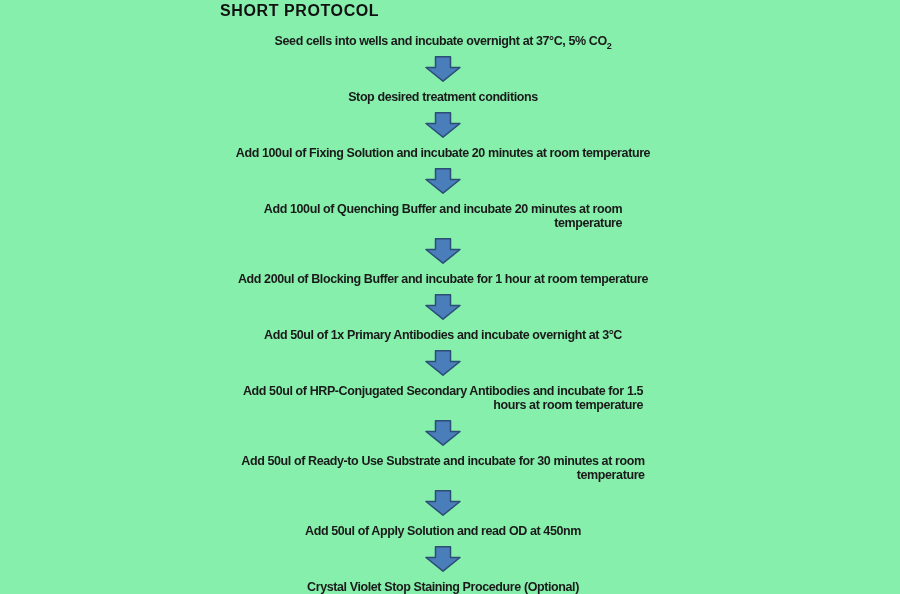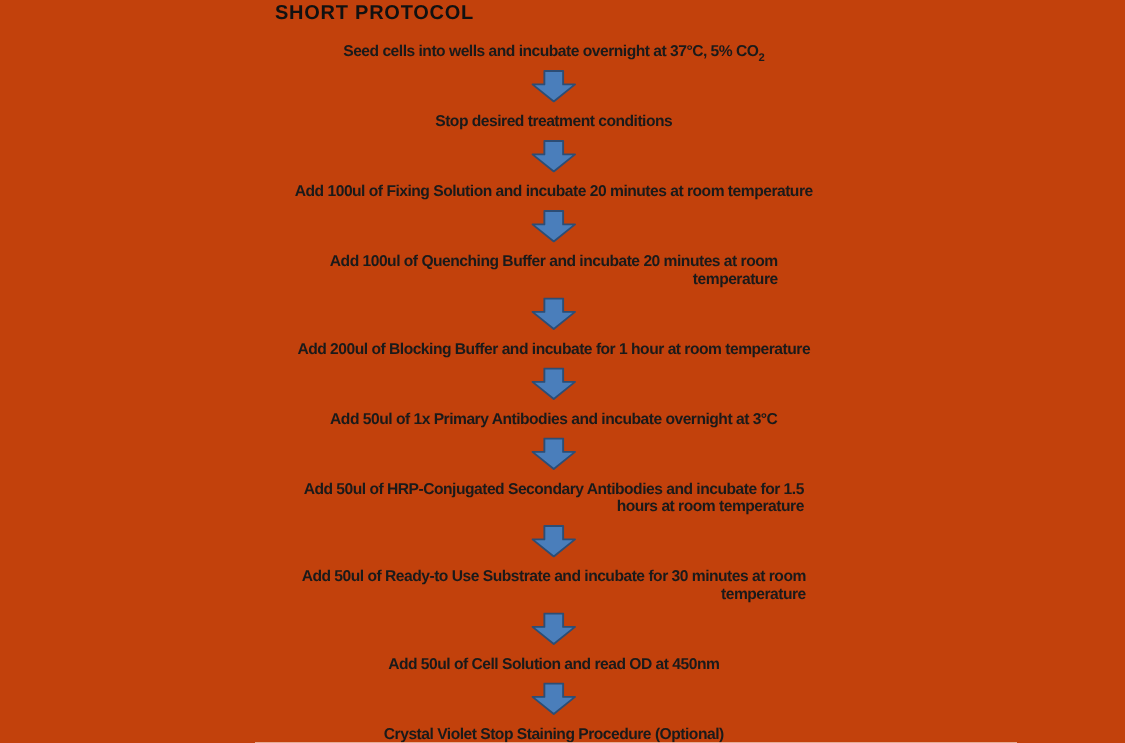--- a/index.html
+++ b/index.html
@@ -4,21 +4,21 @@
 <style>
   html, body {
     margin: 0;
     padding: 0;
     background: #ffffff;
   }
   #canvas {
     position: relative;
     width: 900px;
     height: 594px;
-    background: #c2410c;
+    background: #86efac;
     overflow: hidden;
     font-family: "Liberation Sans", sans-serif;
   }
   .doc-title {
     position: absolute;
     left: 220px;
     top: 1px;
     margin: 0;
     font-size: 16px;
     line-height: 20px;
@@ -88,19 +88,19 @@
     <polygon points="10.5,0.8 25.5,0.8 25.5,11.5 35,11.5 18,25.2 1,11.5 10.5,11.5" fill="#4A7EBB" stroke="#2C4D75" stroke-width="1.5" stroke-linejoin="round"></polygon>
   </svg>
       <div class="step-text">Add 50ul of HRP-Conjugated Secondary Antibodies and incubate for 1.5<br>hours at room temperature</div>
       <svg class="flow-arrow" width="36" height="26" viewBox="0 0 36 26" xmlns="http://www.w3.org/2000/svg">
     <polygon points="10.5,0.8 25.5,0.8 25.5,11.5 35,11.5 18,25.2 1,11.5 10.5,11.5" fill="#4A7EBB" stroke="#2C4D75" stroke-width="1.5" stroke-linejoin="round"></polygon>
   </svg>
       <div class="step-text">Add 50ul of Ready-to Use Substrate and incubate for 30 minutes at room<br>temperature</div>
       <svg class="flow-arrow" width="36" height="26" viewBox="0 0 36 26" xmlns="http://www.w3.org/2000/svg">
     <polygon points="10.5,0.8 25.5,0.8 25.5,11.5 35,11.5 18,25.2 1,11.5 10.5,11.5" fill="#4A7EBB" stroke="#2C4D75" stroke-width="1.5" stroke-linejoin="round"></polygon>
   </svg>
-      <div class="step-text">Add 50ul of Cell Solution and read OD at 450nm</div>
+      <div class="step-text">Add 50ul of Apply Solution and read OD at 450nm</div>
       <svg class="flow-arrow" width="36" height="26" viewBox="0 0 36 26" xmlns="http://www.w3.org/2000/svg">
     <polygon points="10.5,0.8 25.5,0.8 25.5,11.5 35,11.5 18,25.2 1,11.5 10.5,11.5" fill="#4A7EBB" stroke="#2C4D75" stroke-width="1.5" stroke-linejoin="round"></polygon>
   </svg>
       <div class="step-text">Crystal Violet Stop Staining Procedure (Optional)</div>
     </div>
 </div>
 
 </body></html>

